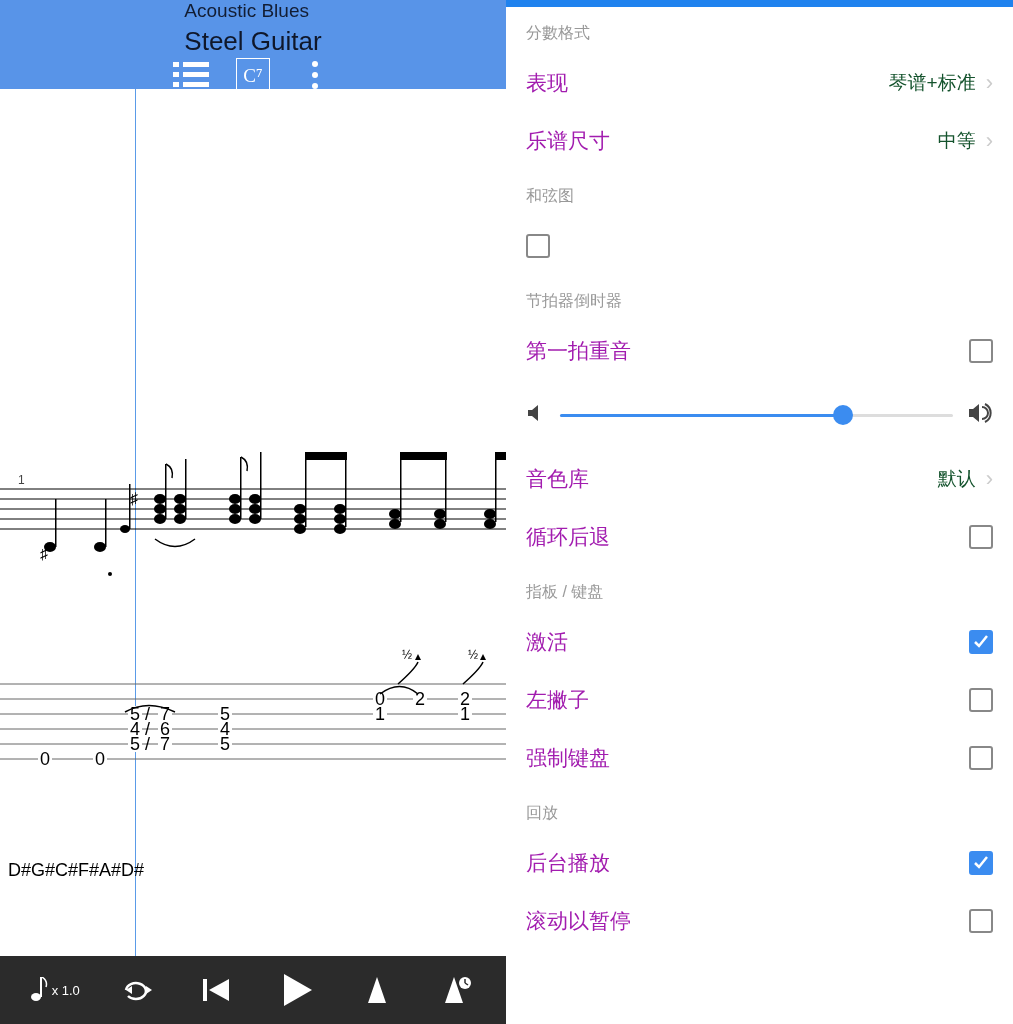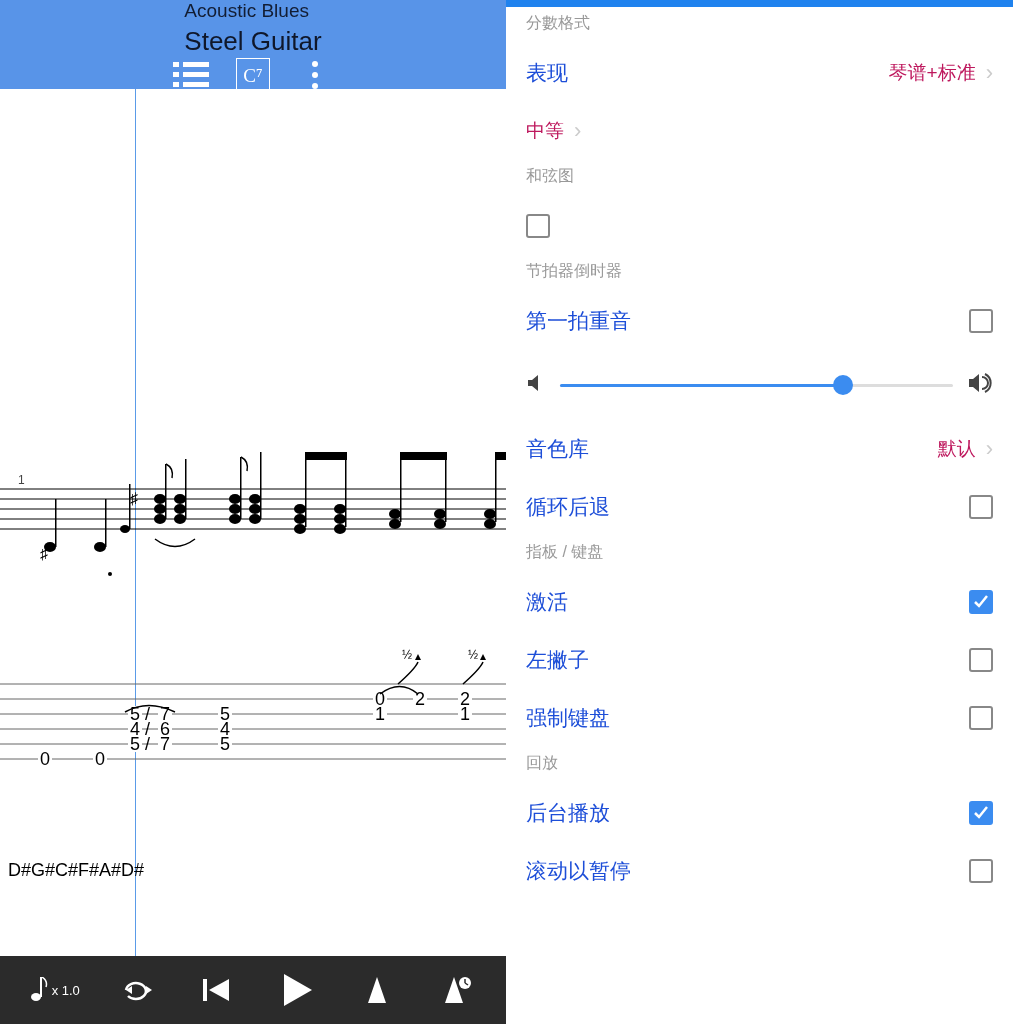--- a/index.html
+++ b/index.html
@@ -26,24 +26,24 @@
 
 
 .footer { background: #2b2b2b; color: #fff; height: 68px; display: flex; align-items: center; justify-content: space-around; padding: 16px 10px; }
 .tempo-badge { display: flex; align-items: center; gap: 4px; font-size: 13px; }
 .fbtn { width: 40px; height: 40px; display: flex; align-items: center; justify-content: center; }
 .fbtn svg { fill: #fff; }
 
 
 .right-header { height: 7px; background: #1f82ee; }
 .settings { flex: 1; overflow-y: auto; }
-.section-header { font-size: 16px; color: #999; padding: 6px 20px 10px 20px; }
+.section-header { font-size: 16px; color: #999; padding: 16px 20px 10px 20px; }
 .row { display: flex; align-items: center; min-height: 58px; padding: 0 20px; border-bottom: none; }
-.row .label { flex: 1; font-size: 21px; color: #1d4ed8; }
-.row .value-text { font-size: 19px; color: #be185d; margin-right: 10px; }
+.row .label { flex: 1; font-size: 21px; color: #a21caf; }
+.row .value-text { font-size: 19px; color: #14532d; margin-right: 10px; }
 .row .chev { color: #ccc; font-size: 22px; }
 .row .checkbox { width: 24px; height: 24px; border: 2px solid #888; border-radius: 3px; display: flex; align-items: center; justify-content: center; }
 .row .checkbox.checked { background: #3b8cf0; border-color: #3b8cf0; }
 .row .checkbox.checked svg { width: 16px; height: 16px; fill: #fff; }
 
 .slider-row { display: flex; align-items: center; height: 70px; padding: 0 20px; gap: 14px; }
 .slider-row .vol-ico { color: #444; }
 .slider-track { flex: 1; height: 3px; background: #ddd; position: relative; border-radius: 2px; }
 .slider-fill { position: absolute; left: 0; top: 0; bottom: 0; width: 72%; background: #3b8cf0; border-radius: 2px; }
 .slider-thumb { position: absolute; top: 50%; left: 72%; width: 20px; height: 20px; background: #3b8cf0; border-radius: 50%; transform: translate(-50%, -50%); }
@@ -279,20 +279,21 @@
 
     <div class="section-header">分數格式</div>
 
     <div class="row">
       <div class="label">表现</div>
       <div class="value-text">琴谱+标准</div>
       <div class="chev">›</div>
     </div>
 
     <div class="row">
+      <div class="label">乐谱尺寸</div>
       <div class="value-text">中等</div>
       <div class="chev">›</div>
     </div>
 
     <div class="section-header">和弦图</div>
 
     <div class="row">
       <div class="checkbox"></div>
     </div>
 

